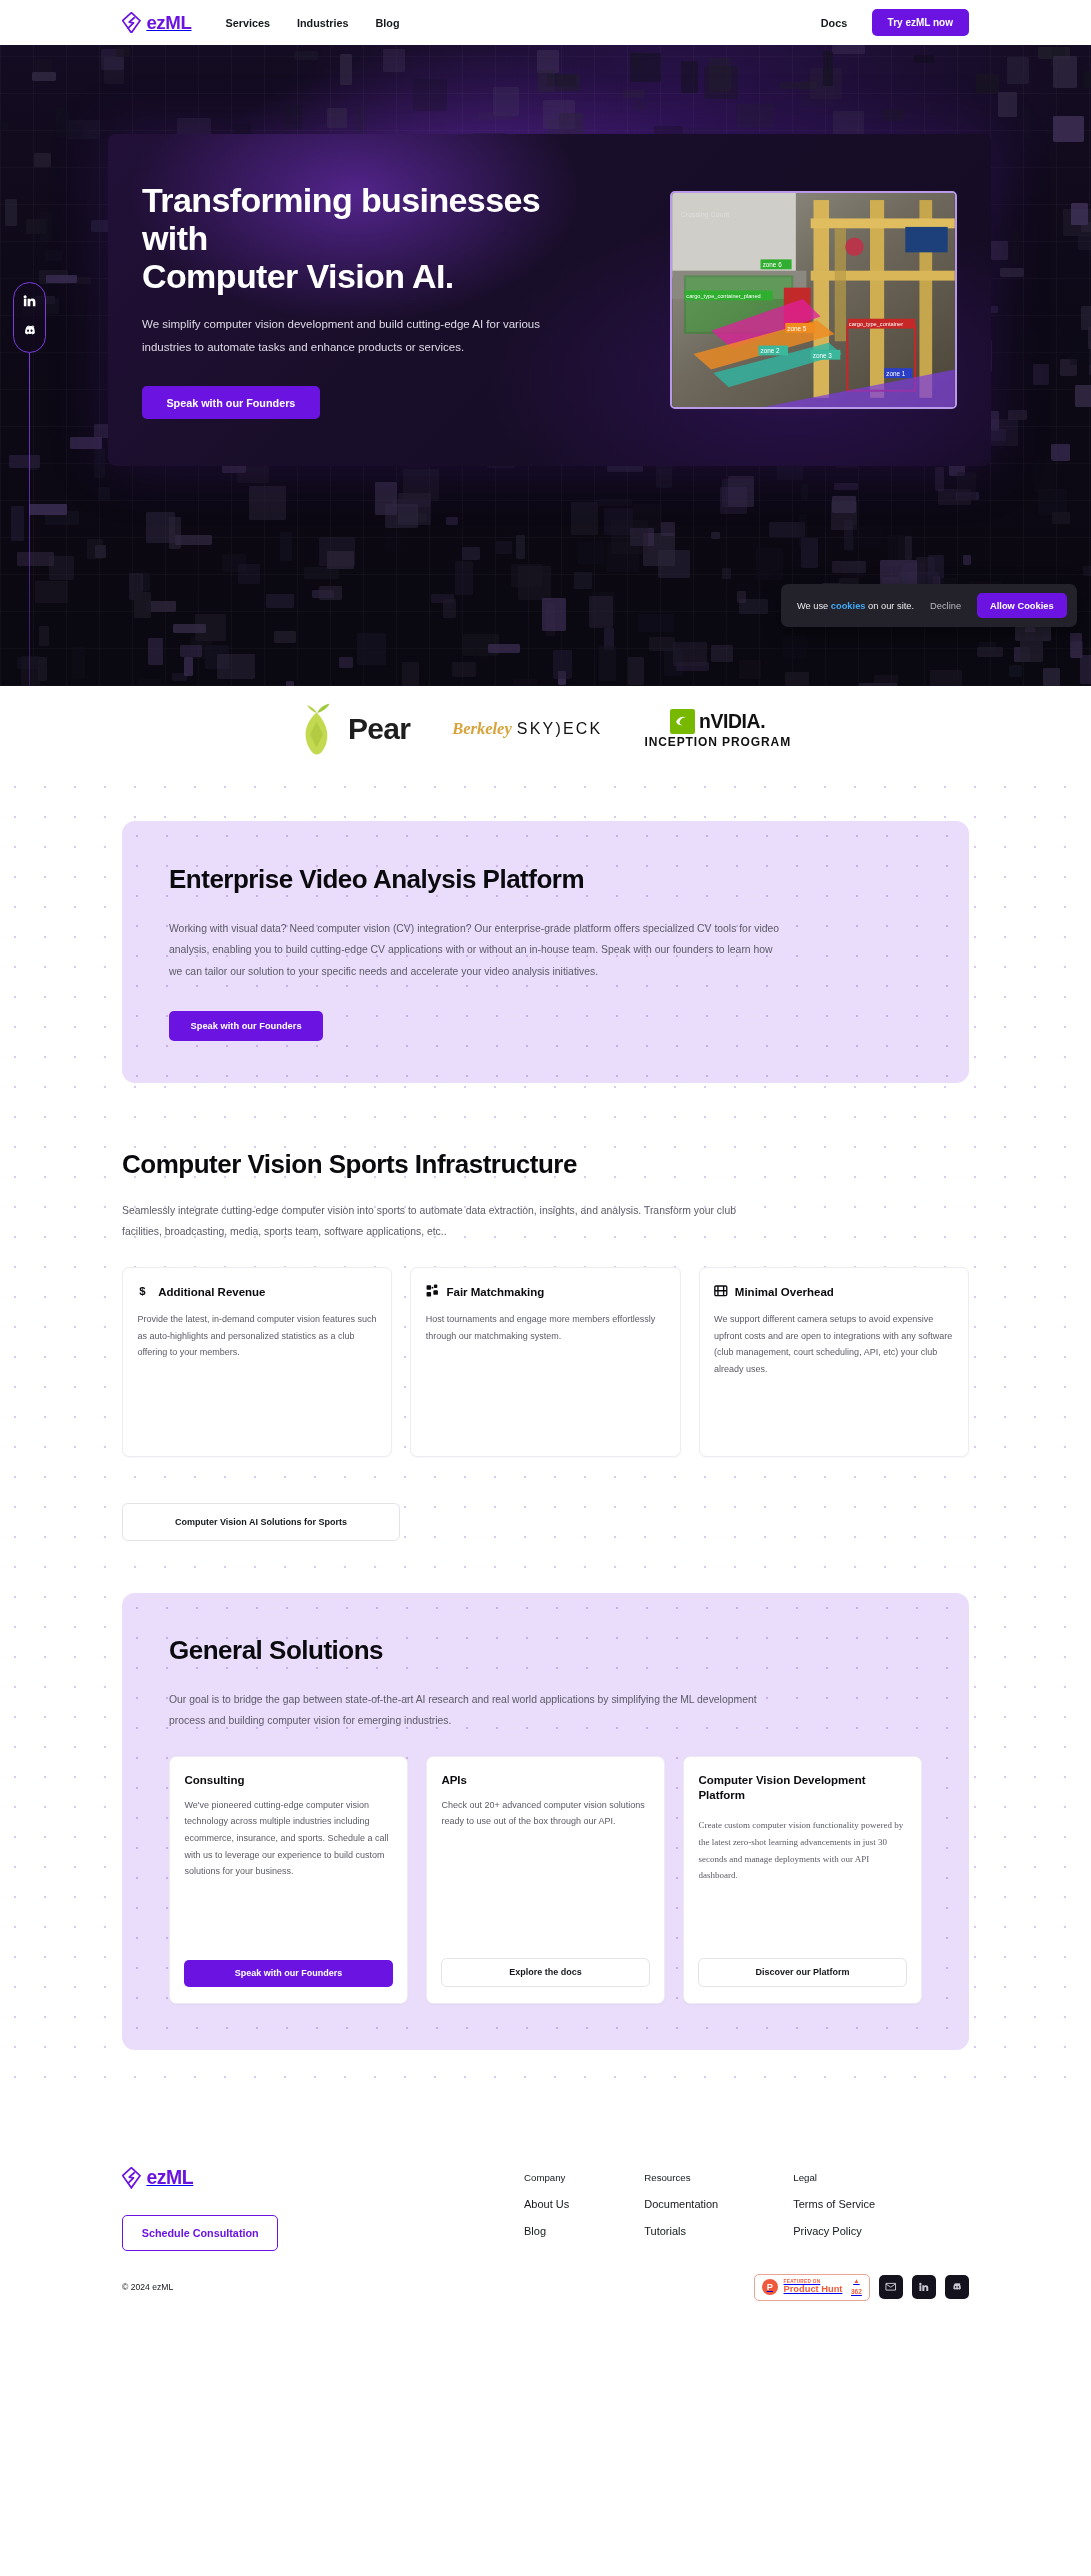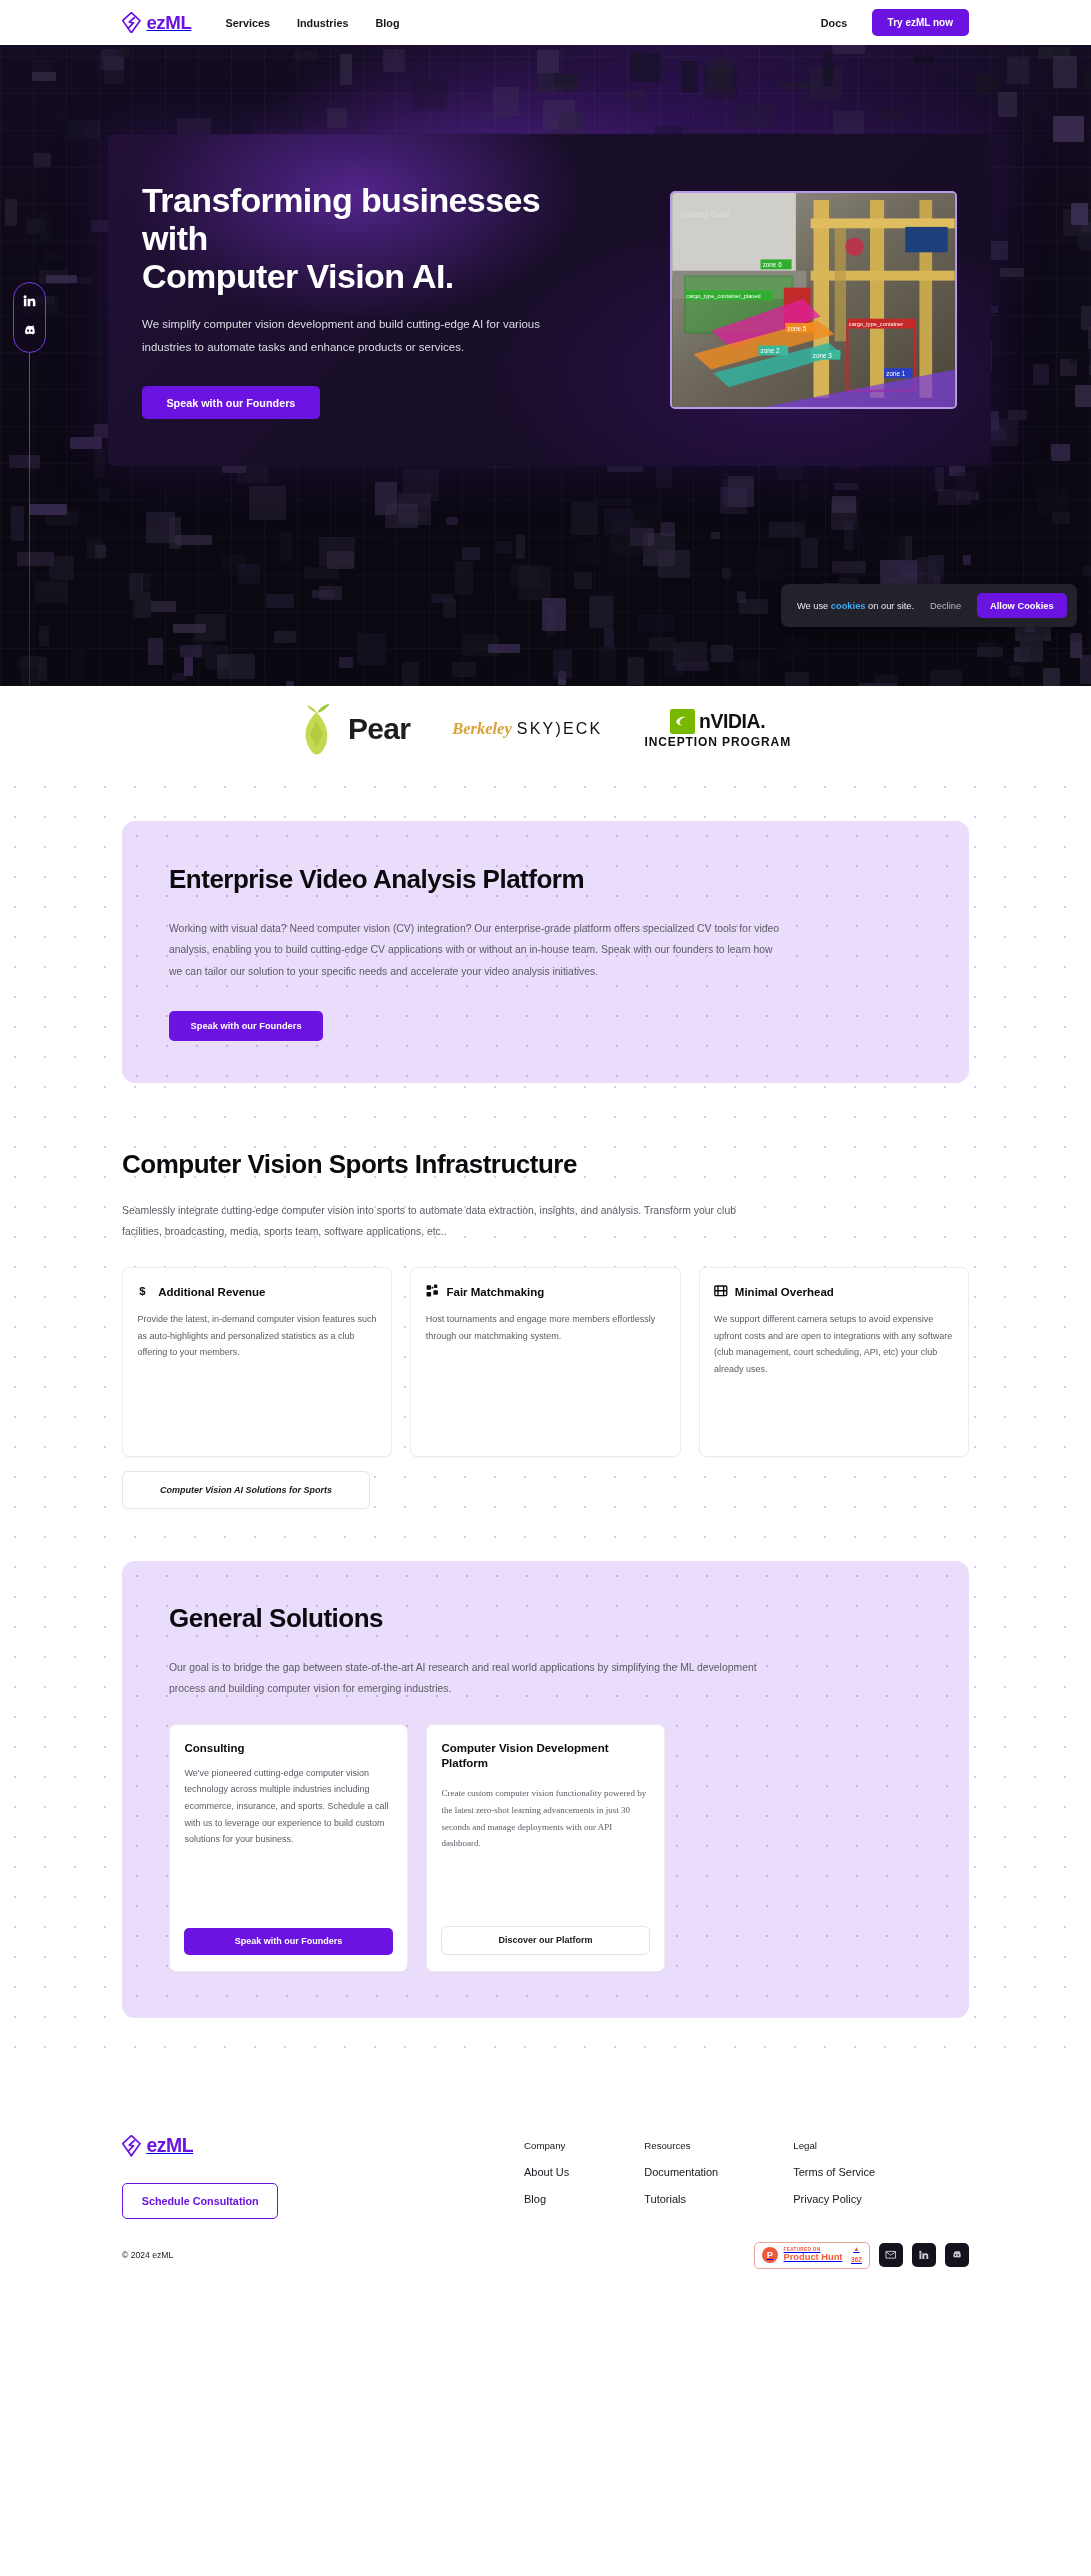--- a/index.html
+++ b/index.html
@@ -962,35 +962,40 @@
                   <rect x="1.5" y="3.5" width="21" height="17" rx="2" fill="none" stroke="#0b0b0f" stroke-width="2.4"></rect>
                   <path d="M7 3.5v17M17 3.5v17M1.5 12h21" stroke="#0b0b0f" stroke-width="2.4"></path>
                 </svg>
             </span>
             <span>Minimal Overhead</span>
           </div>
           <div class="card-body">We support different camera setups to avoid expensive upfront costs and are open to integrations with any software (club management, court scheduling, API, etc) your club already uses.</div>
         </div>
       </div>
 
-      <button class="btn-outline" style="margin-top:14px; width:248px; padding:13px 0;font-style:italic;">Computer Vision AI Solutions for Sports</button>
+      <button class="btn-outline" style="margin-top:46px; width:278px; padding:13px 0;">Computer Vision AI Solutions for Sports</button>
     </div>
   </div>
 
   <div style="padding-top:52px; padding-bottom:47px;">
     <div class="wrap">
       <div class="panel-purple" style="padding:42px 47px 46px;">
         <h2 class="sec-title" style="font-size:26px;">General Solutions</h2>
         <p class="sec-body" style="margin-top:23px; max-width:596px;">Our goal is to bridge the gap between state-of-the-art AI research and real world applications by simplifying the ML development process and building computer vision for emerging industries.</p>
 
         <div class="grid3" style="margin-top:24.4px;">
           <div class="card" style="display:flex;flex-direction:column;min-height:248px;">
             <div class="card-title2">Consulting</div>
             <div class="card-body">We've pioneered cutting-edge computer vision technology across multiple industries including ecommerce, insurance, and sports. Schedule a call with us to leverage our experience to build custom solutions for your business.</div>
             <button class="btn-solid" style="margin-top:auto;width:100%;padding:8.6px 0;font-size:9px;">Speak with our Founders</button>
+          </div>
+          <div class="card" style="display:flex;flex-direction:column;min-height:248px;">
+            <div class="card-title2">APIs</div>
+            <div class="card-body">Check out 20+ advanced computer vision solutions ready to use out of the box through our API.</div>
+            <button class="btn-outline" style="margin-top:auto;width:100%;padding:8.6px 0;">Explore the docs</button>
           </div>
           <div class="card" style="display:flex;flex-direction:column;min-height:248px;">
             <div class="card-title2">Computer Vision Development Platform</div>
             <div class="card-body" style="margin-top:5.7px;font-family:Liberation Serif, serif;">Create custom computer vision functionality powered by the latest zero-shot learning advancements in just 30 seconds and manage deployments with our API dashboard.</div>
             <button class="btn-outline" style="margin-top:auto;width:100%;padding:8.6px 0;">Discover our Platform</button>
           </div>
         </div>
       </div>
     </div>
   </div>

